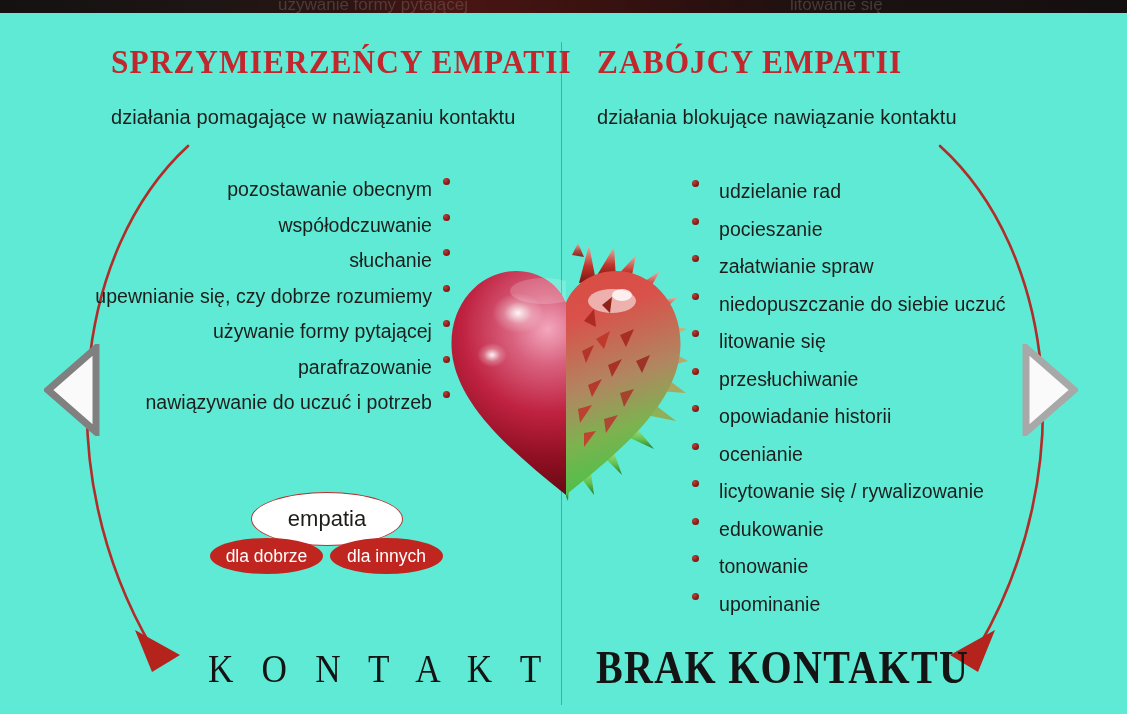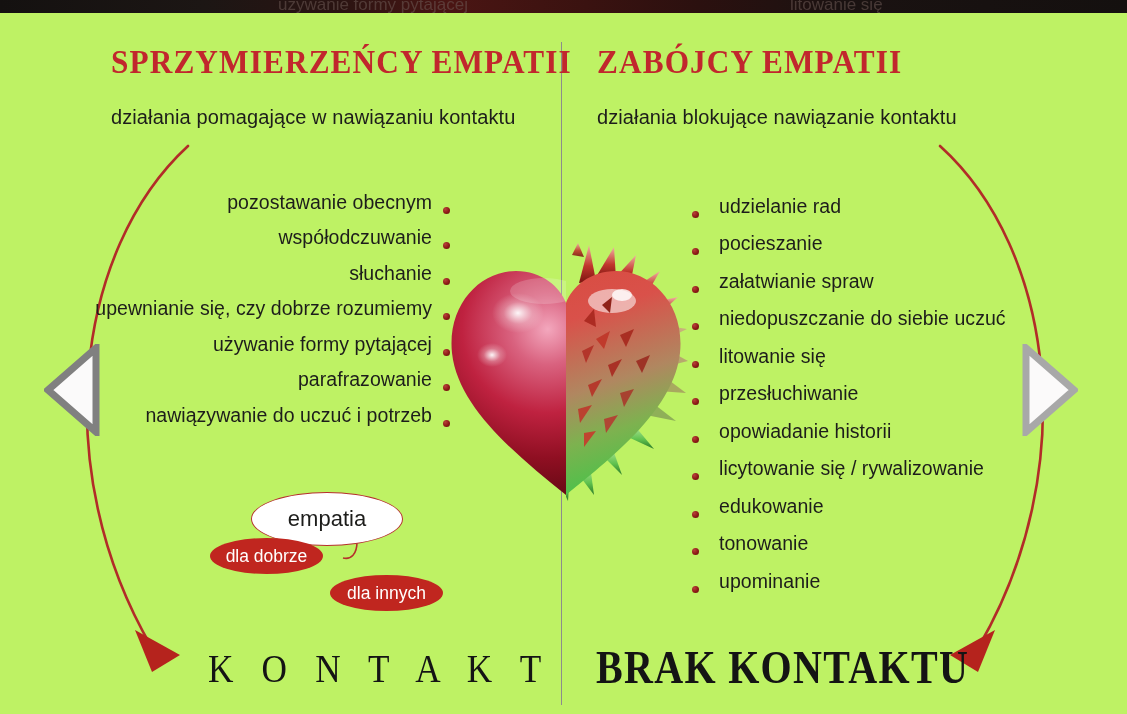--- a/index.html
+++ b/index.html
@@ -4,21 +4,21 @@
 <style>
   html, body {
     margin: 0;
     padding: 0;
     background: #ffffff;
   }
   #slide {
     position: relative;
     width: 1127px;
     height: 714px;
-    background: #bef264;
+    background: #5eead4;
     overflow: hidden;
     font-family: "Liberation Sans", sans-serif;
     -webkit-font-smoothing: antialiased;
   }
 
   
   .top-strip {
     position: absolute;
     left: 0; top: 0;
     width: 1127px; height: 13px;
@@ -87,21 +87,21 @@
   
   .list {
     position: absolute;
     z-index: 10;
     list-style: none;
     margin: 0;
     padding: 0;
   }
   .list li {
     display: flex;
-    align-items: flex-end;
+    align-items: flex-start;
     font-size: 19.5px;
     color: #1d1d1b;
     white-space: nowrap;
     letter-spacing: .05px;
   }
   .bullet {
     width: 7px; height: 7px;
     border-radius: 50%;
     background: radial-gradient(circle at 33% 30%, #b8413a 0%, #8e1b16 55%, #5e0f0c 100%);
     flex: 0 0 auto;
@@ -164,21 +164,21 @@
     width: 113px; height: 36px;
     background: #c0261f;
     border-radius: 50%;
     display: flex;
     align-items: center;
     justify-content: center;
     color: #ffffff;
     font-size: 17.5px;
   }
   #oval-self  { left: 5px; }
-  #oval-other { left: 125px; margin-top: 37px; }
+  #oval-other { left: 125px; }
 
   
   .bottom-cap {
     position: absolute;
     z-index: 10;
     font-family: "Liberation Serif", serif;
     color: #141414;
     white-space: nowrap;
   }
   #cap-kontakt {
@@ -290,20 +290,24 @@
         <span class="bullet"></span>
         <span class="txt">litowanie się</span>
       </li>
     <li>
         <span class="bullet"></span>
         <span class="txt">przesłuchiwanie</span>
       </li>
     <li>
         <span class="bullet"></span>
         <span class="txt">opowiadanie historii</span>
+      </li>
+    <li>
+        <span class="bullet"></span>
+        <span class="txt">ocenianie</span>
       </li>
     <li>
         <span class="bullet"></span>
         <span class="txt">licytowanie się / rywalizowanie</span>
       </li>
     <li>
         <span class="bullet"></span>
         <span class="txt">edukowanie</span>
       </li>
     <li>

